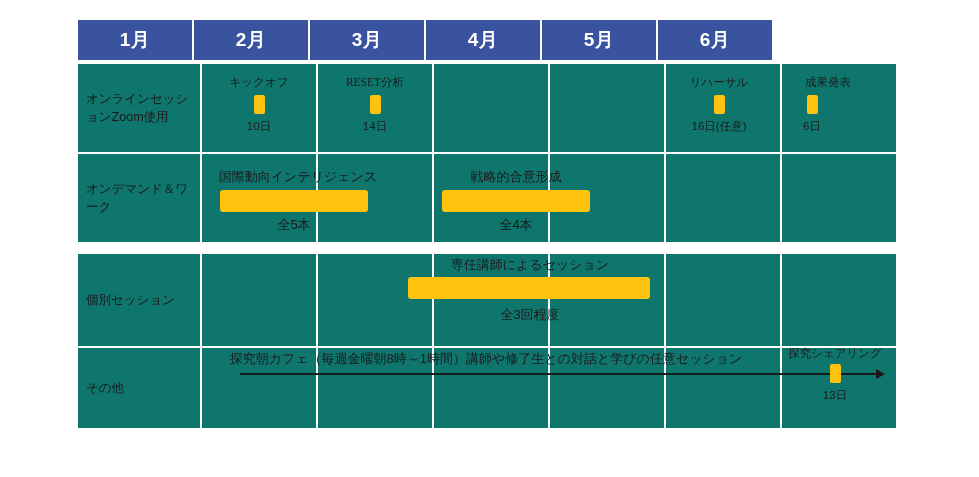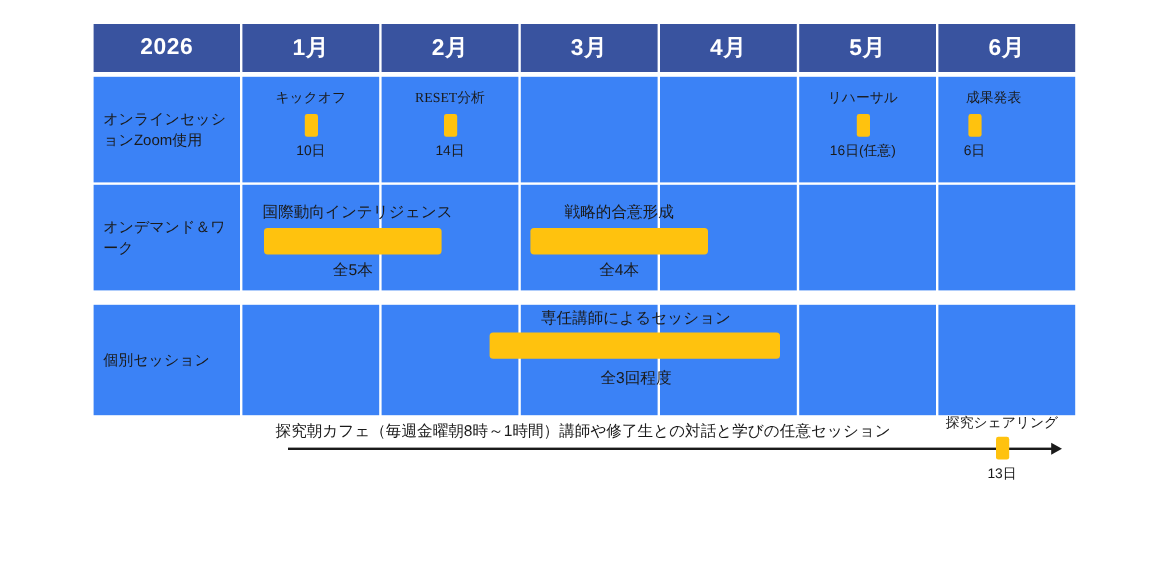--- a/index.html
+++ b/index.html
@@ -49,21 +49,21 @@
     height: 354px;
   }
   .grid-row {
     position: relative;
     display: flex;
     gap: 2px;
     background: transparent;
   }
   .grid-row + .grid-row { margin-top: 2px; }
   .cell {
-    background: #3b82f6;
+    background: #0f766e;
   }
   .cell.label {
     width: 122px;
     display: flex;
     align-items: center;
     padding-left: 8px;
     box-sizing: border-box;
     font-size: 12.5px;
     color: #1a1a1a;
     line-height: 1.45;
@@ -116,21 +116,20 @@
     border-bottom: 5px solid transparent;
     border-left: 9px solid #1a1a1a;
   }
 </style>
 </head>
 <body>
 
 <div id="gantt-root">
 
   <div class="header-row">
-    <div class="header-cell year">2026</div>
     <div class="header-cell month">1月</div>
     <div class="header-cell month">2月</div>
     <div class="header-cell month">3月</div>
     <div class="header-cell month">4月</div>
     <div class="header-cell month">5月</div>
     <div class="header-cell month">6月</div>
   </div>
 
   <div class="body-wrap">
 
@@ -157,20 +156,29 @@
     <div class="grid-row row-h3">
       <div class="cell label">個別セッション</div>
       <div class="cell month"></div>
       <div class="cell month"></div>
       <div class="cell month"></div>
       <div class="cell month"></div>
       <div class="cell month"></div>
       <div class="cell month"></div>
     </div>
 
+    <div class="grid-row row-h4">
+      <div class="cell label">その他</div>
+      <div class="cell month"></div>
+      <div class="cell month"></div>
+      <div class="cell month"></div>
+      <div class="cell month"></div>
+      <div class="cell month"></div>
+      <div class="cell month"></div>
+    </div>
 
     <div class="overlay">
 
       <div class="cap small" style="left:181px; top:12px;">キックオフ</div>
       <div class="bar tall" style="left:176px; top:31px; width:11px; height:19px;"></div>
       <div class="cap small" style="left:181px; top:56px;">10日</div>
 
       <div class="cap small" style="left:297px; top:12px;font-family:Liberation Serif, serif;">RESET分析</div>
       <div class="bar tall" style="left:292px; top:31px; width:11px; height:19px;"></div>
       <div class="cap small" style="left:297px; top:56px;">14日</div>

